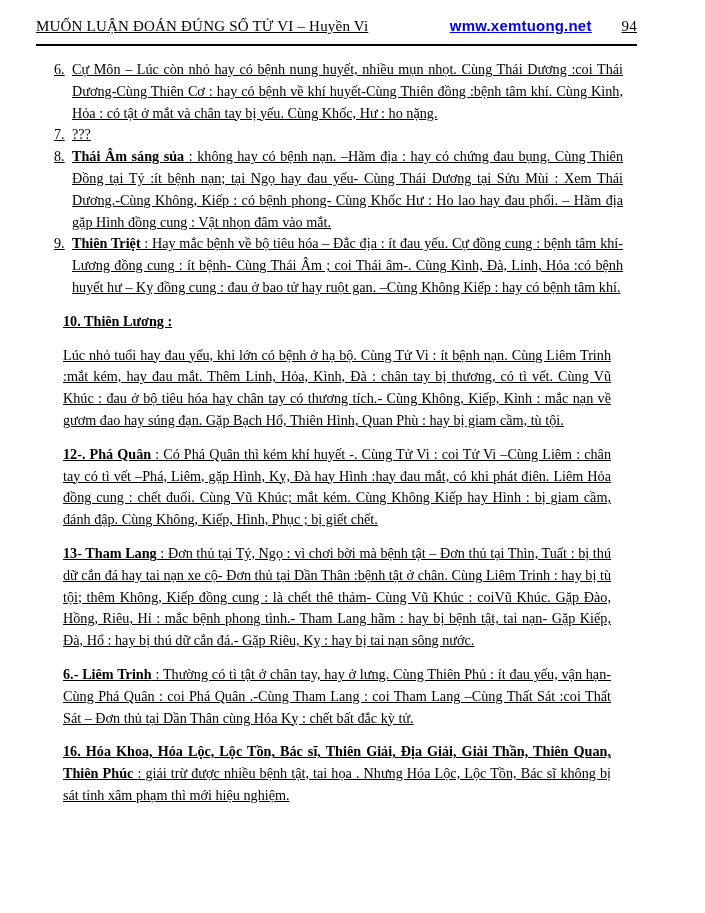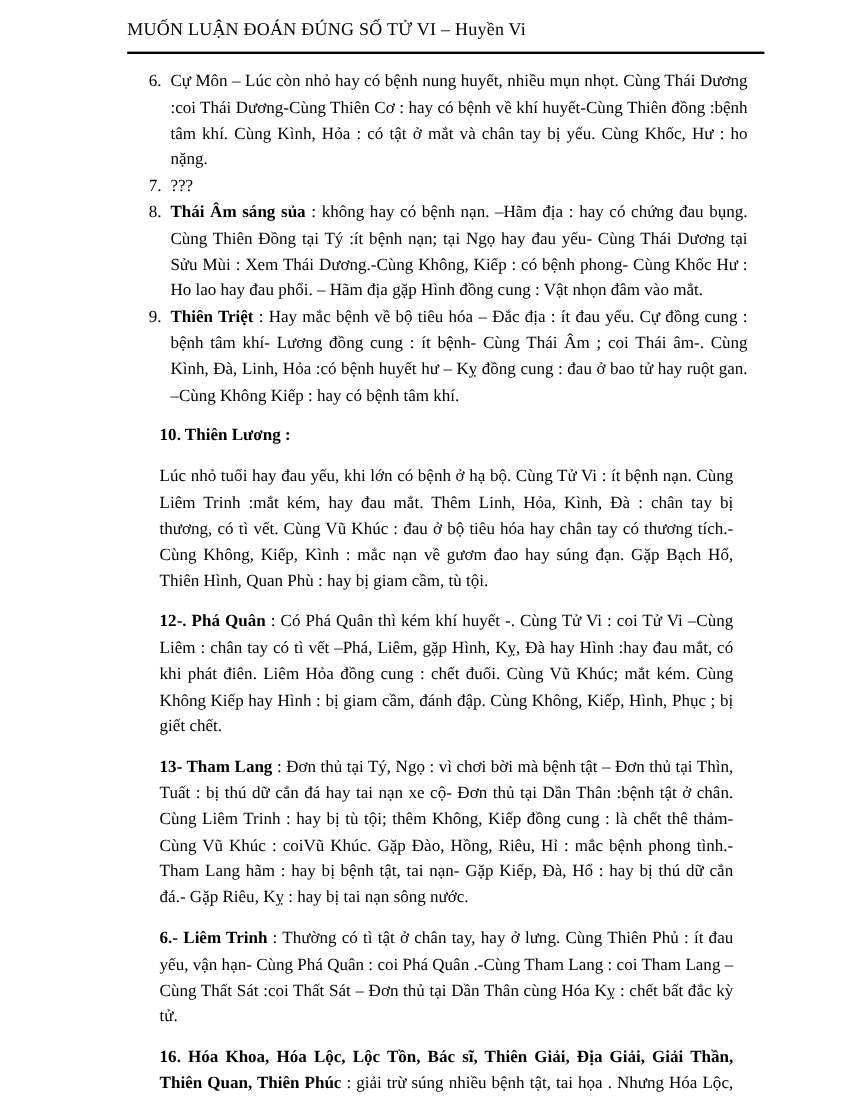--- a/index.html
+++ b/index.html
@@ -5,22 +5,23 @@
   * { margin:0; padding:0; box-sizing:border-box; }
   html,body { background:#ffffff; }
   body {
     width:705px; height:913px;
     font-family:"Liberation Serif", serif;
     color:#000;
     overflow:hidden;
   }
   .page {
     width:705px; height:913px;
-    padding:17px 68px 0 106px;
+    padding:17px 68px 0 36px;
     background:#fff;
+    text-decoration:underline;
   }
   .hdr {
     display:flex; justify-content:space-between; align-items:baseline;
     font-size:15px; letter-spacing:0.2px;
   }
   .hdr-right { display:flex; align-items:baseline; gap:30px; }
   .site-link {
     font-family:"Liberation Sans", sans-serif;
     font-weight:bold; font-size:15px;
     text-decoration:underline; cursor:pointer;
@@ -40,20 +41,24 @@
   .li .txt { flex:1; }
   .b { font-weight:bold; }
   .para { margin:12px; }
 </style>
 </head>
 <body>
 
 <div class="page">
   <div class="hdr">
     <span>MUỐN LUẬN ĐOÁN ĐÚNG SỐ TỬ VI – Huyền Vi</span>
+    <span class="hdr-right">
+      <a class="site-link" style="color: rgb(0, 0, 240);">wmw.xemtuong.net</a>
+      <span class="page-num">94</span>
+    </span>
   </div>
   <hr class="rule">
   <div class="doc-body" id="doc-body">
       <div class="li">
         <span class="num">6.</span>
         <span class="txt"><span>Cự Môn – Lúc còn nhỏ hay có bệnh nung huyết, nhiều mụn nhọt. Cùng Thái Dương :coi Thái Dương-Cùng Thiên Cơ : hay có bệnh về khí huyết-Cùng Thiên đồng :bệnh tâm khí. Cùng Kình, Hỏa : có tật ở mắt và chân tay bị yếu. Cùng Khốc, Hư : ho nặng.</span></span>
       </div>
       <div class="li">
         <span class="num">7.</span>
         <span class="txt"><span>???</span></span>
@@ -64,15 +69,15 @@
       </div>
       <div class="li">
         <span class="num">9.</span>
         <span class="txt"><span class="b">Thiên Triệt</span><span> : Hay mắc bệnh  về bộ tiêu hóa – Đắc địa : ít đau yếu. Cự đồng cung : bệnh tâm khí- Lương đồng cung : ít bệnh- Cùng Thái Âm ; coi Thái âm-. Cùng Kình, Đà, Linh, Hỏa :có bệnh huyết hư – Kỵ đồng cung : đau ở  bao tử hay ruột gan. –Cùng Không Kiếp : hay có bệnh tâm khí.</span></span>
       </div>
       <p class="para"><span class="b">10. Thiên Lương :</span></p>
       <p class="para"><span>Lúc nhỏ tuổi hay đau yếu, khi lớn có bệnh ở hạ bộ. Cùng Tử Vi : ít bệnh nạn. Cùng Liêm Trinh :mắt kém, hay đau mắt. Thêm Linh, Hỏa, Kình, Đà : chân tay bị thương, có tì vết. Cùng Vũ Khúc : đau ở bộ tiêu hóa hay chân tay có thương tích.- Cùng Không, Kiếp, Kình : mắc nạn về gươm đao hay súng đạn. Gặp Bạch Hổ, Thiên Hình, Quan Phù : hay bị giam cầm, tù tội.</span></p>
       <p class="para"><span class="b">12-. Phá Quân</span><span> : Có Phá Quân thì kém khí huyết -. Cùng Tử Vi : coi Tử Vi –Cùng Liêm : chân tay có tì vết –Phá, Liêm, gặp Hình, Kỵ, Đà hay Hình :hay đau mắt, có khi phát điên. Liêm Hỏa đồng cung : chết đuối. Cùng Vũ Khúc; mắt kém. Cùng Không Kiếp hay Hình : bị giam cầm, đánh đập. Cùng Không, Kiếp, Hình, Phục ; bị giết chết.</span></p>
       <p class="para"><span class="b">13- Tham Lang</span><span> : Đơn thủ tại Tý, Ngọ : vì chơi bời mà bệnh tật – Đơn thủ tại Thìn, Tuất : bị thú dữ cắn đá hay tai nạn xe cộ- Đơn thủ tại Dần Thân :bệnh tật ở chân. Cùng Liêm Trinh : hay bị tù tội; thêm Không, Kiếp đồng cung : là chết thê thảm- Cùng Vũ Khúc : coiVũ  Khúc. Gặp Đào, Hồng, Riêu, Hỉ : mắc bệnh phong tình.- Tham Lang hãm : hay bị bệnh tật, tai nạn- Gặp Kiếp, Đà, Hổ : hay bị thú dữ  cắn đá.- Gặp Riêu, Kỵ : hay bị tai nạn sông nước.</span></p>
       <p class="para"><span class="b">6.- Liêm Trinh</span><span> : Thường có tì tật ở chân tay, hay ở lưng. Cùng Thiên Phủ : ít đau yếu, vận hạn- Cùng Phá Quân : coi Phá Quân .-Cùng Tham Lang : coi Tham Lang –Cùng Thất Sát :coi Thất Sát – Đơn thủ tại Dần Thân cùng Hóa Kỵ : chết bất đắc kỳ tử.</span></p>
-      <p class="para"><span class="b">16. Hóa Khoa, Hóa Lộc, Lộc Tồn, Bác sĩ, Thiên Giải, Địa Giải, Giải Thần, Thiên Quan, Thiên Phúc </span><span> : giải trừ súng nhiều bệnh tật, tai họa . Nhưng Hóa Lộc, Lộc Tồn, Bác sĩ không bị  sát tinh xâm phạm thì mới hiệu nghiệm.</span></p>
+      <p class="para"><span class="b">16. Hóa Khoa, Hóa Lộc, Lộc Tồn, Bác sĩ, Thiên Giải, Địa Giải, Giải Thần, Thiên Quan, Thiên Phúc </span><span> : giải trừ được nhiều bệnh tật, tai họa . Nhưng Hóa Lộc, Lộc Tồn, Bác sĩ không bị  sát tinh xâm phạm thì mới hiệu nghiệm.</span></p>
     </div>
 </div>
 
 </body></html>

